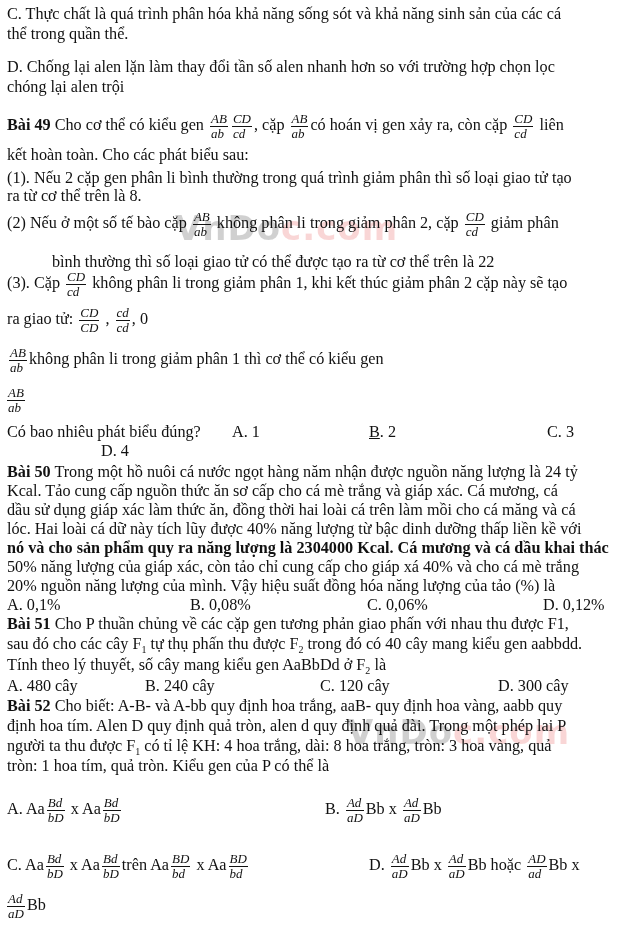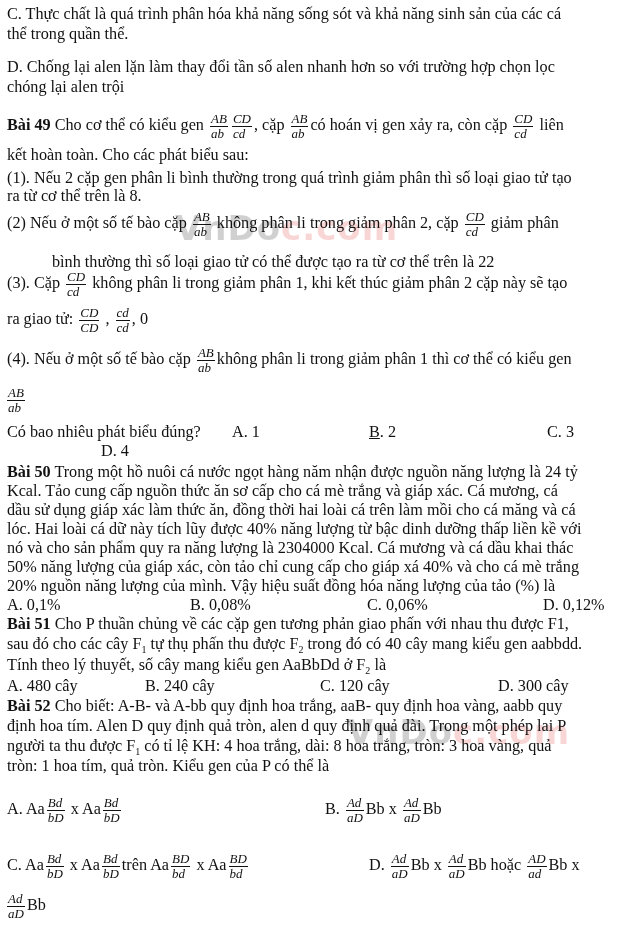--- a/index.html
+++ b/index.html
@@ -50,39 +50,39 @@
   <div class="line" style="top:252px;margin-left:45px;">bình thường thì số loại giao tử có thể được tạo ra từ cơ thể trên là 22</div>
 
   <div class="line" style="top:268px; line-height:30px;">
     <span>(3). Cặp </span><span class="frac"><span class="num">CD</span><span class="den">cd</span></span><span> không phân li trong giảm phân 1, khi kết thúc giảm phân 2 cặp này sẽ tạo</span>
   </div>
   <div class="line" style="top:304px; line-height:30px;">
     <span>ra giao tử: </span><span class="frac"><span class="num">CD</span><span class="den">CD</span></span><span> , </span><span class="frac"><span class="num">cd</span><span class="den">cd</span></span><span>, 0</span>
   </div>
 
   <div class="line" style="top:344px; line-height:30px;">
-    <span>(4). Nếu ở một số tế bào cặp </span><span class="frac"><span class="num">AB</span><span class="den">ab</span></span><span>không phân li trong giảm phân 1 thì cơ thể có kiểu gen</span>
+    <span class="frac"><span class="num">AB</span><span class="den">ab</span></span><span>không phân li trong giảm phân 1 thì cơ thể có kiểu gen</span>
   </div>
   <div class="line" style="top:384px; line-height:30px;">
     <span class="frac" style="margin-left:0;"><span class="num">AB</span><span class="den">ab</span></span>
   </div>
 
   <div class="line" style="top:422px; width:626px;">
     <span>Có bao nhiêu phát biểu đúng?</span>
     <span style="position:absolute; left:225px;">A. 1</span>
     <span style="position:absolute; left:362px;"><span class="u">B</span><span>. 2</span></span>
     <span style="position:absolute; left:540px;">C. 3</span>
   </div>
   <div class="line" style="top:441px; left:94px;">D. 4</div>
 
   <div class="line" style="top:462px;"><span class="b">Bài 50</span><span> Trong một hồ nuôi cá nước ngọt hàng năm nhận được nguồn năng lượng là 24 tỷ</span></div>
   <div class="line" style="top:481px;font-family:Liberation Serif, serif;">Kcal. Tảo cung cấp nguồn thức ăn sơ cấp cho cá mè trắng và giáp xác. Cá mương, cá</div>
   <div class="line" style="top:500px;">dầu sử dụng giáp xác làm thức ăn, đồng thời hai loài cá trên làm mồi cho cá măng và cá</div>
   <div class="line" style="top:519px;">lóc. Hai loài cá dữ này tích lũy được 40% năng lượng từ bậc dinh dưỡng thấp liền kề với</div>
-  <div class="line" style="top:538px;">nó và cho sản phẩm quy ra năng lượng là 2304000 Kcal. Cá mương và cá dầu khai thác</div>
+  <div class="line" style="top:538px;font-weight:bold;">nó và cho sản phẩm quy ra năng lượng là 2304000 Kcal. Cá mương và cá dầu khai thác</div>
   <div class="line" style="top:557px;">50% năng lượng của giáp xác, còn tảo chỉ cung cấp cho giáp xá 40% và cho cá mè trắng</div>
   <div class="line" style="top:576px;">20% nguồn năng lượng của mình. Vậy hiệu suất đồng hóa năng lượng của tảo (%) là</div>
   <div class="line" style="top:595px; width:626px;">
     <span style="position:absolute; left:0;">A. 0,1%</span>
     <span style="position:absolute; left:183px;">B. 0,08%</span>
     <span style="position:absolute; left:360px;">C. 0,06%</span>
     <span style="position:absolute; left:536px;">D. 0,12%</span>
   </div>
 
   <div class="line" style="top:614px;"><span class="b">Bài 51</span><span> Cho P thuần chủng về các cặp gen tương phản giao phấn với nhau thu được F1,</span></div>

